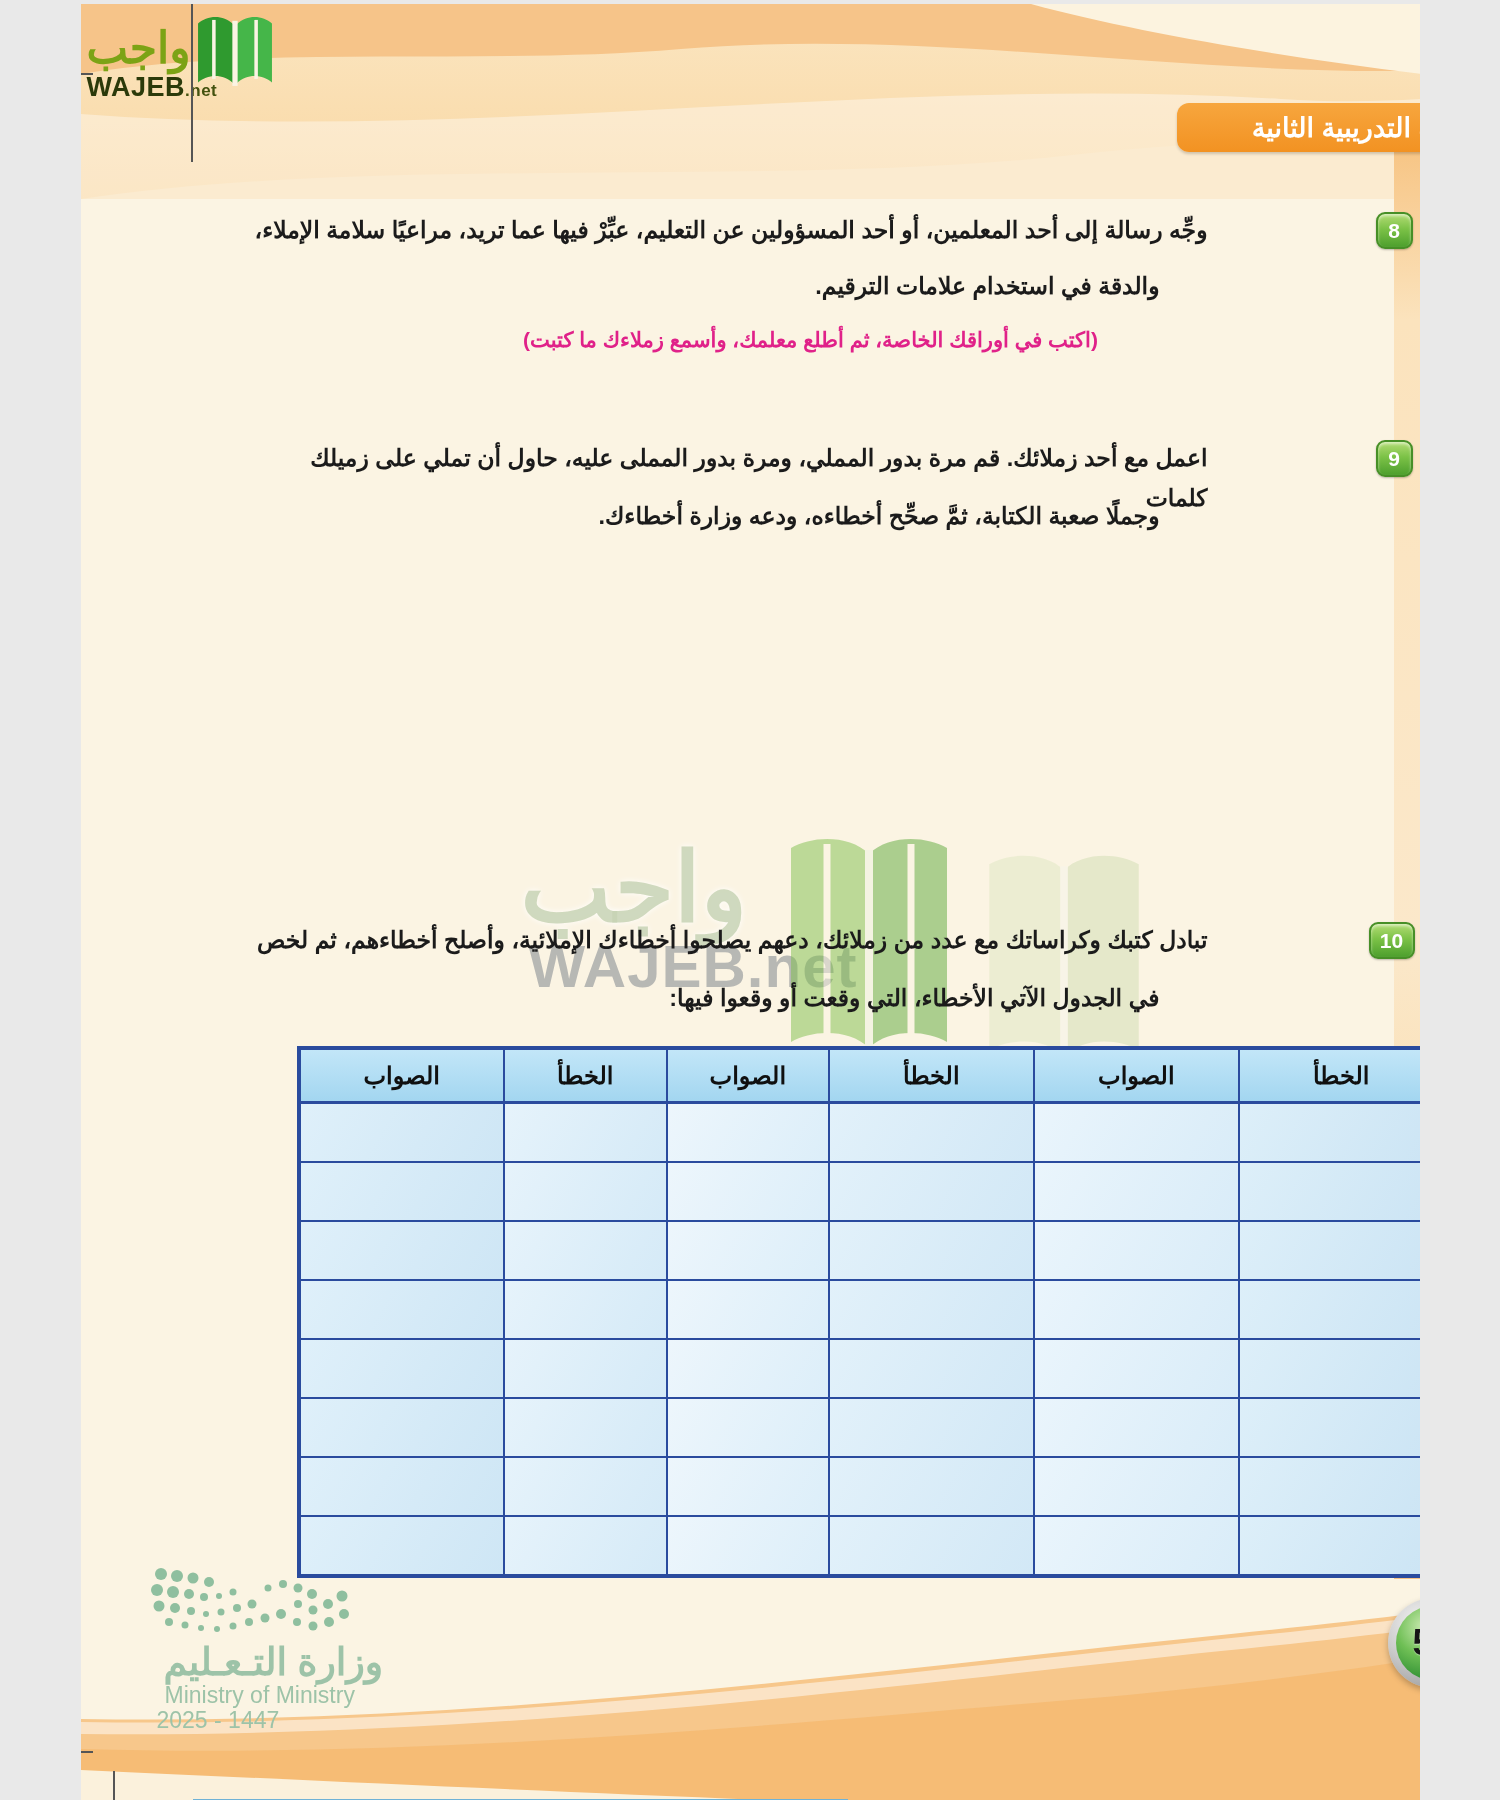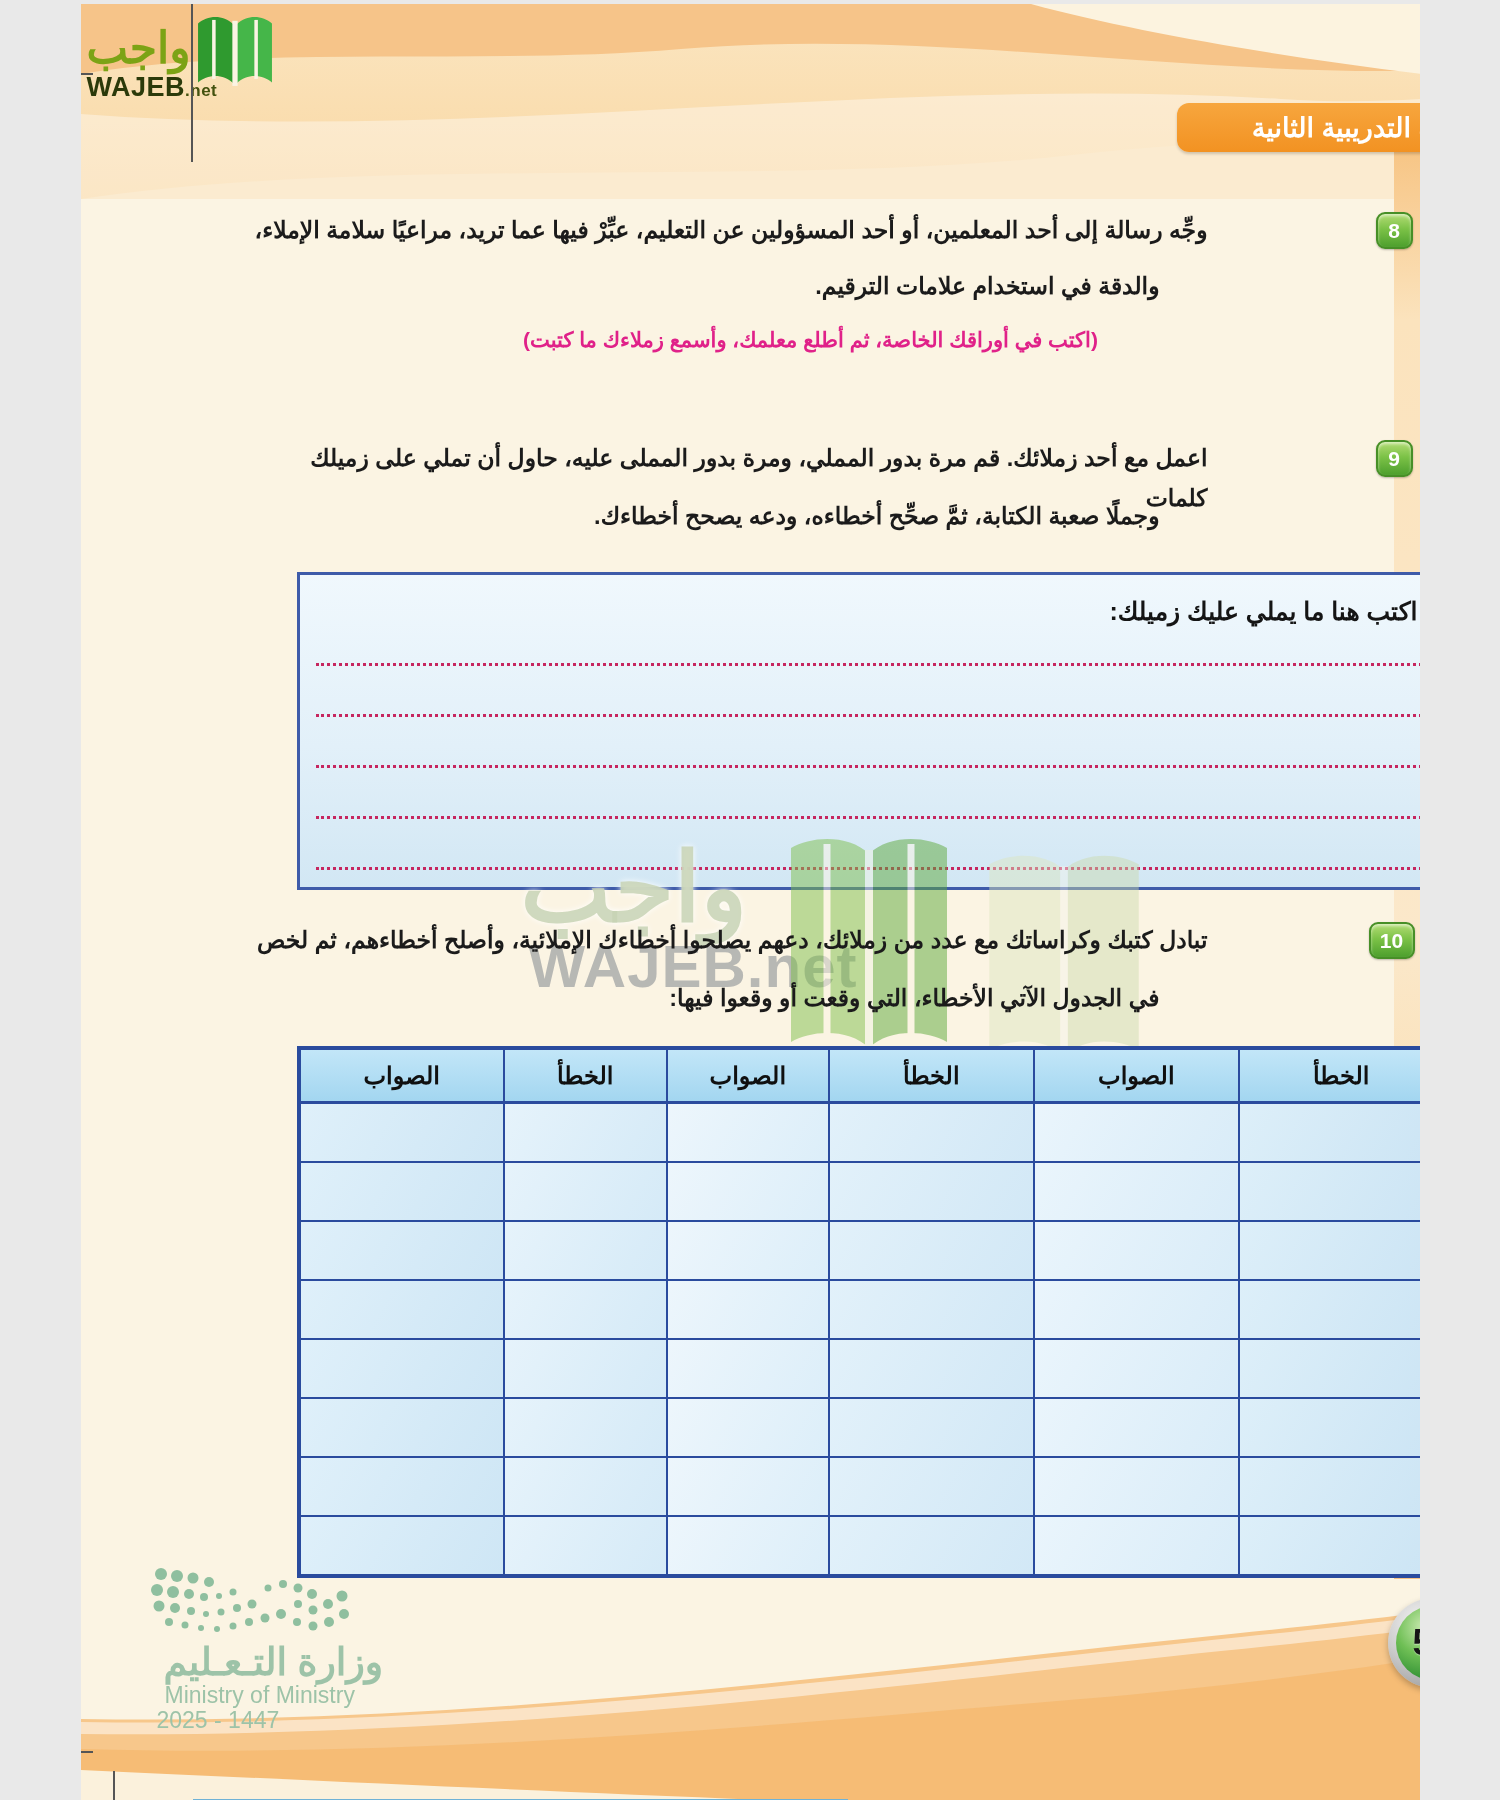--- a/index.html
+++ b/index.html
@@ -121,30 +121,22 @@
 
   <div class="abs unit-banner">الوحدة التدريبية الثانية</div>
 
   <div class="badge" style="left:1295px;top:208px;">8</div>
   <div class="exline l1" style="top:206px;">وجِّه رسالة إلى أحد المعلمين، أو أحد المسؤولين عن التعليم، عبِّرْ فيها عما تريد، مراعيًا سلامة الإملاء،</div>
   <div class="exline l2" style="top:262px;">والدقة في استخدام علامات الترقيم.</div>
   <div class="note" style="top:324px;">(اكتب في أوراقك الخاصة، ثم أطلع معلمك، وأسمع زملاءك ما كتبت)</div>
 
   <div class="badge" style="left:1295px;top:436px;">9</div>
   <div class="exline l1" style="top:434px;">اعمل مع أحد زملائك. قم مرة بدور المملي، ومرة بدور المملى عليه، حاول أن تملي على زميلك كلمات</div>
-  <div class="exline l2" style="top:492px;">وجملًا صعبة الكتابة، ثمَّ صحِّح أخطاءه، ودعه يصحح أخطاءك.</div>
-
-  <div class="abs dict-box">
-    <div class="dict-heading">اكتب هنا ما يملي عليك زميلك:</div>
-    <div class="dot-line" style="top:88px;"></div>
-    <div class="dot-line" style="top:139px;"></div>
-    <div class="dot-line" style="top:190px;"></div>
-    <div class="dot-line" style="top:241px;"></div>
-    <div class="dot-line" style="top:292px;"></div>
-  </div>
+  <div class="exline l2" style="top:492px;">وجملًا صعبة الكتابة، ثمَّ صحِّح أخطاءه، ودعه وزارة أخطاءك.</div>
+
 
   <div class="abs wm wm-ar">واجب</div>
   <div class="abs wm wm-latin">WAJEB.net</div>
   <svg class="abs wm" style="left:688px;top:828px;" width="200" height="240" viewBox="0 0 200 240" opacity="0.5">
     <path d="M100,22 C80,2 42,4 22,16 L22,210 C42,198 80,196 100,216 Z" fill="#7FBF4E"></path>
     <path d="M100,22 C120,2 158,4 178,16 L178,210 C158,198 120,196 100,216 Z" fill="#5EA93C"></path>
     <path d="M58,12 L58,204 M142,12 L142,204" stroke="#FBF4E3" stroke-width="7" fill="none"></path>
     <rect x="96" y="18" width="8" height="200" fill="#EFF3E2"></rect>
   </svg>
   <svg class="abs wm" style="left:878px;top:845px;" width="210" height="230" viewBox="0 0 200 240" opacity="0.45">

